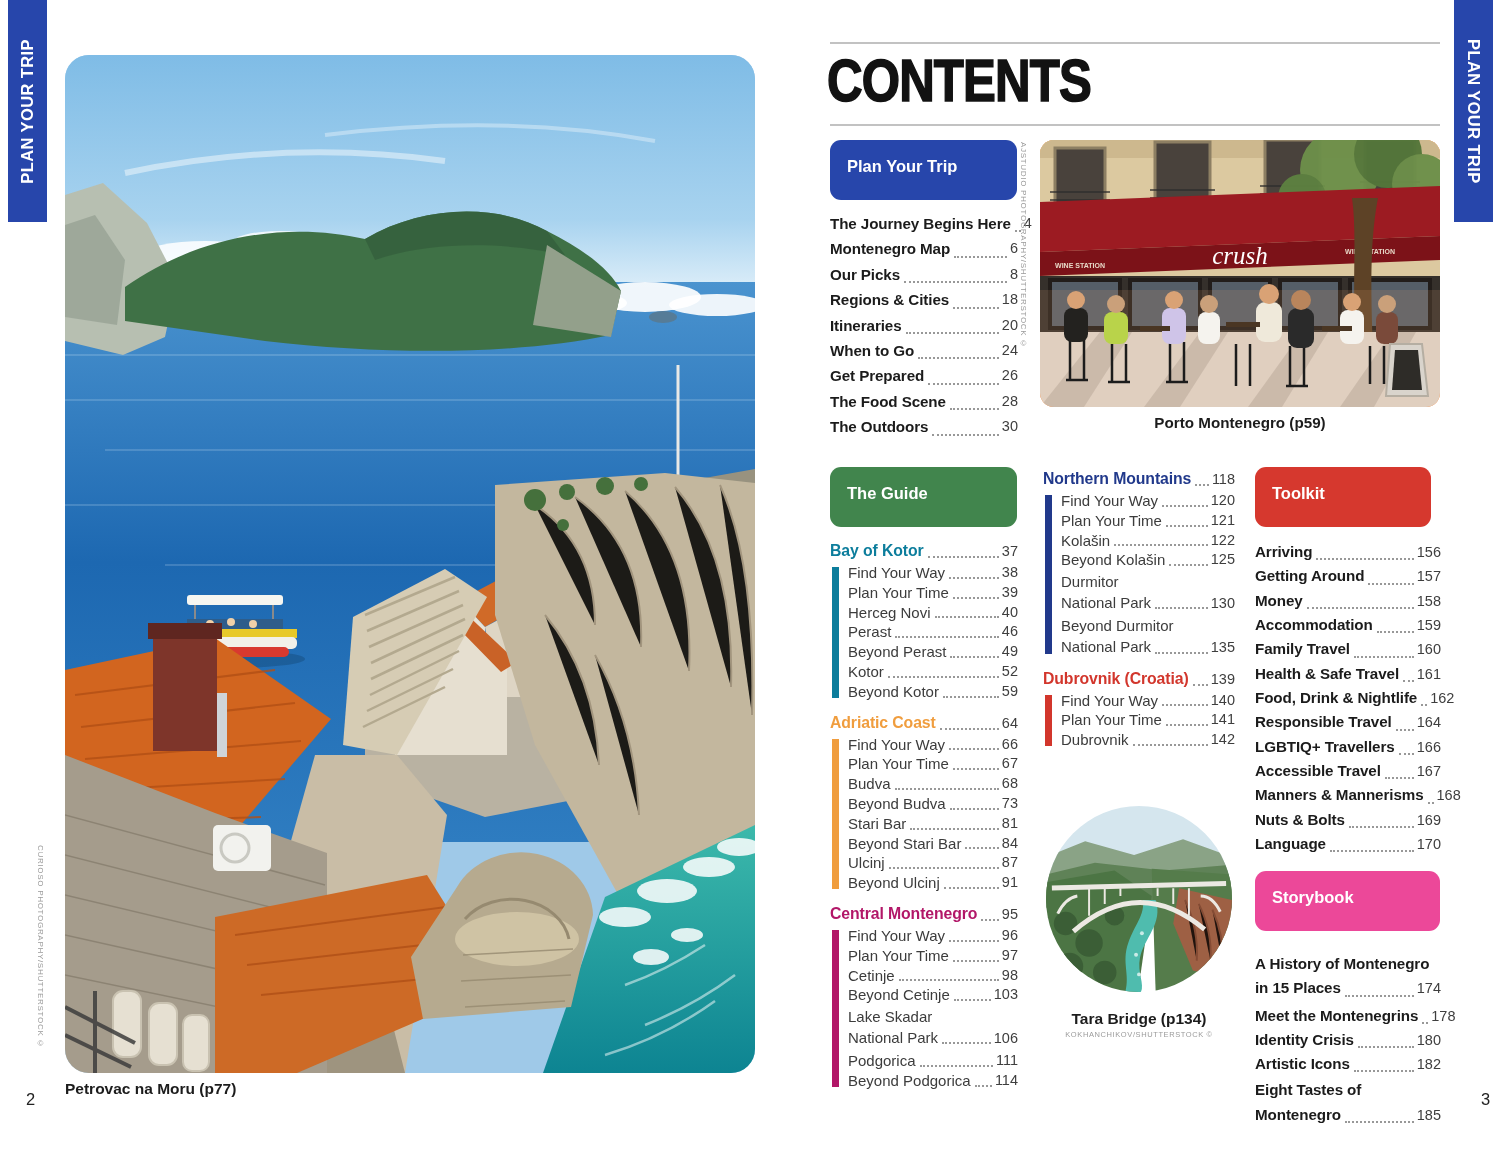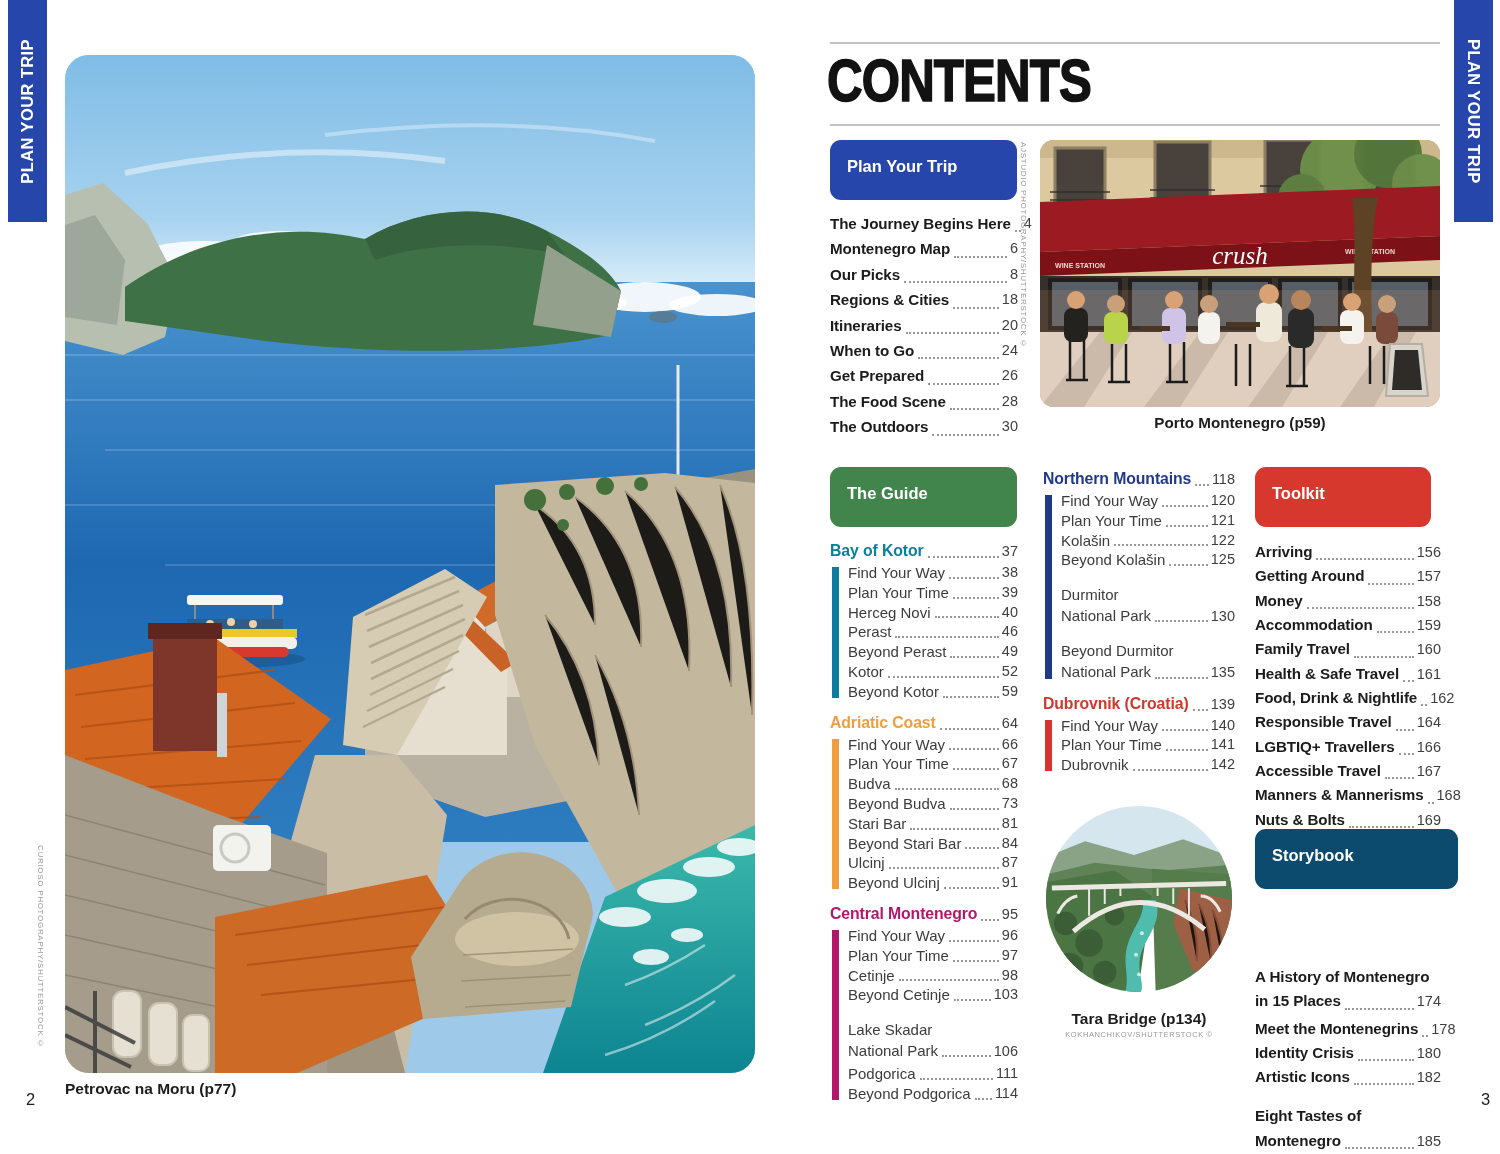--- a/index.html
+++ b/index.html
@@ -33,21 +33,21 @@
   #contents-title{position:absolute;left:827px;top:50px;font-size:60px;font-weight:bold;
                   letter-spacing:-1px;color:#121212;-webkit-text-stroke:1.6px #121212;
                   transform:scaleX(.82);transform-origin:left top;line-height:62px}
 
   
   .sec-box{position:absolute;height:60px;border-radius:11px;color:#fff;font-weight:700;
            font-size:16.5px;padding:17px 0 0 17px;box-sizing:border-box}
   #box-plan{left:830px;top:140px;width:187px;background:#2746ab}
   #box-guide{left:830px;top:467px;width:187px;background:#41854d}
   #box-toolkit{left:1255px;top:467px;width:176px;background:#d6382e}
-  #box-storybook{left:1255px;top:829px;width:203px;background:#0c4a6e}
+  #box-storybook{left:1255px;top:871px;width:185px;background:#ec4899}
 
   
   .toc-row{display:flex;align-items:flex-end}
   .lab{white-space:nowrap}
   .toc-row.top{line-height:25.4px}
   .toc-row.top .lab{font-weight:700;color:#1b1b1b;font-size:15.2px;letter-spacing:-.1px}
   .toc-row.sub{line-height:19.8px}
   .toc-row.sub .lab{color:#3c3c3c;font-size:15px;font-weight:400}
   .toc-row.head{line-height:22px}
   .toc-row.head .lab{font-weight:700;font-size:15.8px;letter-spacing:-.1px}
@@ -59,21 +59,21 @@
   #guide-col2{position:absolute;left:1043px;top:468px;width:192px}
   .guide-section{margin-bottom:10px}
   .sub-list{position:relative;padding-left:18px;margin-top:1px}
   .sub-list::before{content:"";position:absolute;left:2px;top:4px;bottom:4px;width:7px;background:var(--bar)}
 
   #toolkit-list{position:absolute;left:1255px;top:540px;width:186px}
   #toolkit-list .toc-row.top{line-height:24.35px}
   #storybook-list{position:absolute;left:1255px;top:950px;width:186px}
   #storybook-list .toc-row.top{line-height:24.3px}
   .toc-row-group.multi .toc-row{line-height:20.6px}
-  .toc-row-group.multi{margin:15px 0 3px}
+  .toc-row-group.multi{margin:2px 0 3px}
 
   
   .photo-porto{position:absolute;left:1040px;top:140px;width:400px;height:267px;
                border-radius:14px;overflow:hidden;background:#f97316}
   #caption-porto{position:absolute;left:1040px;top:414px;width:400px;text-align:center;font-size:15.2px}
   #credit-porto{left:1019px;top:142px}
 
   
   #tara{position:absolute;left:1046px;top:806px;width:186px;text-align:center}
   .tara-circle{width:186px;height:186px;border-radius:50%;overflow:hidden}

